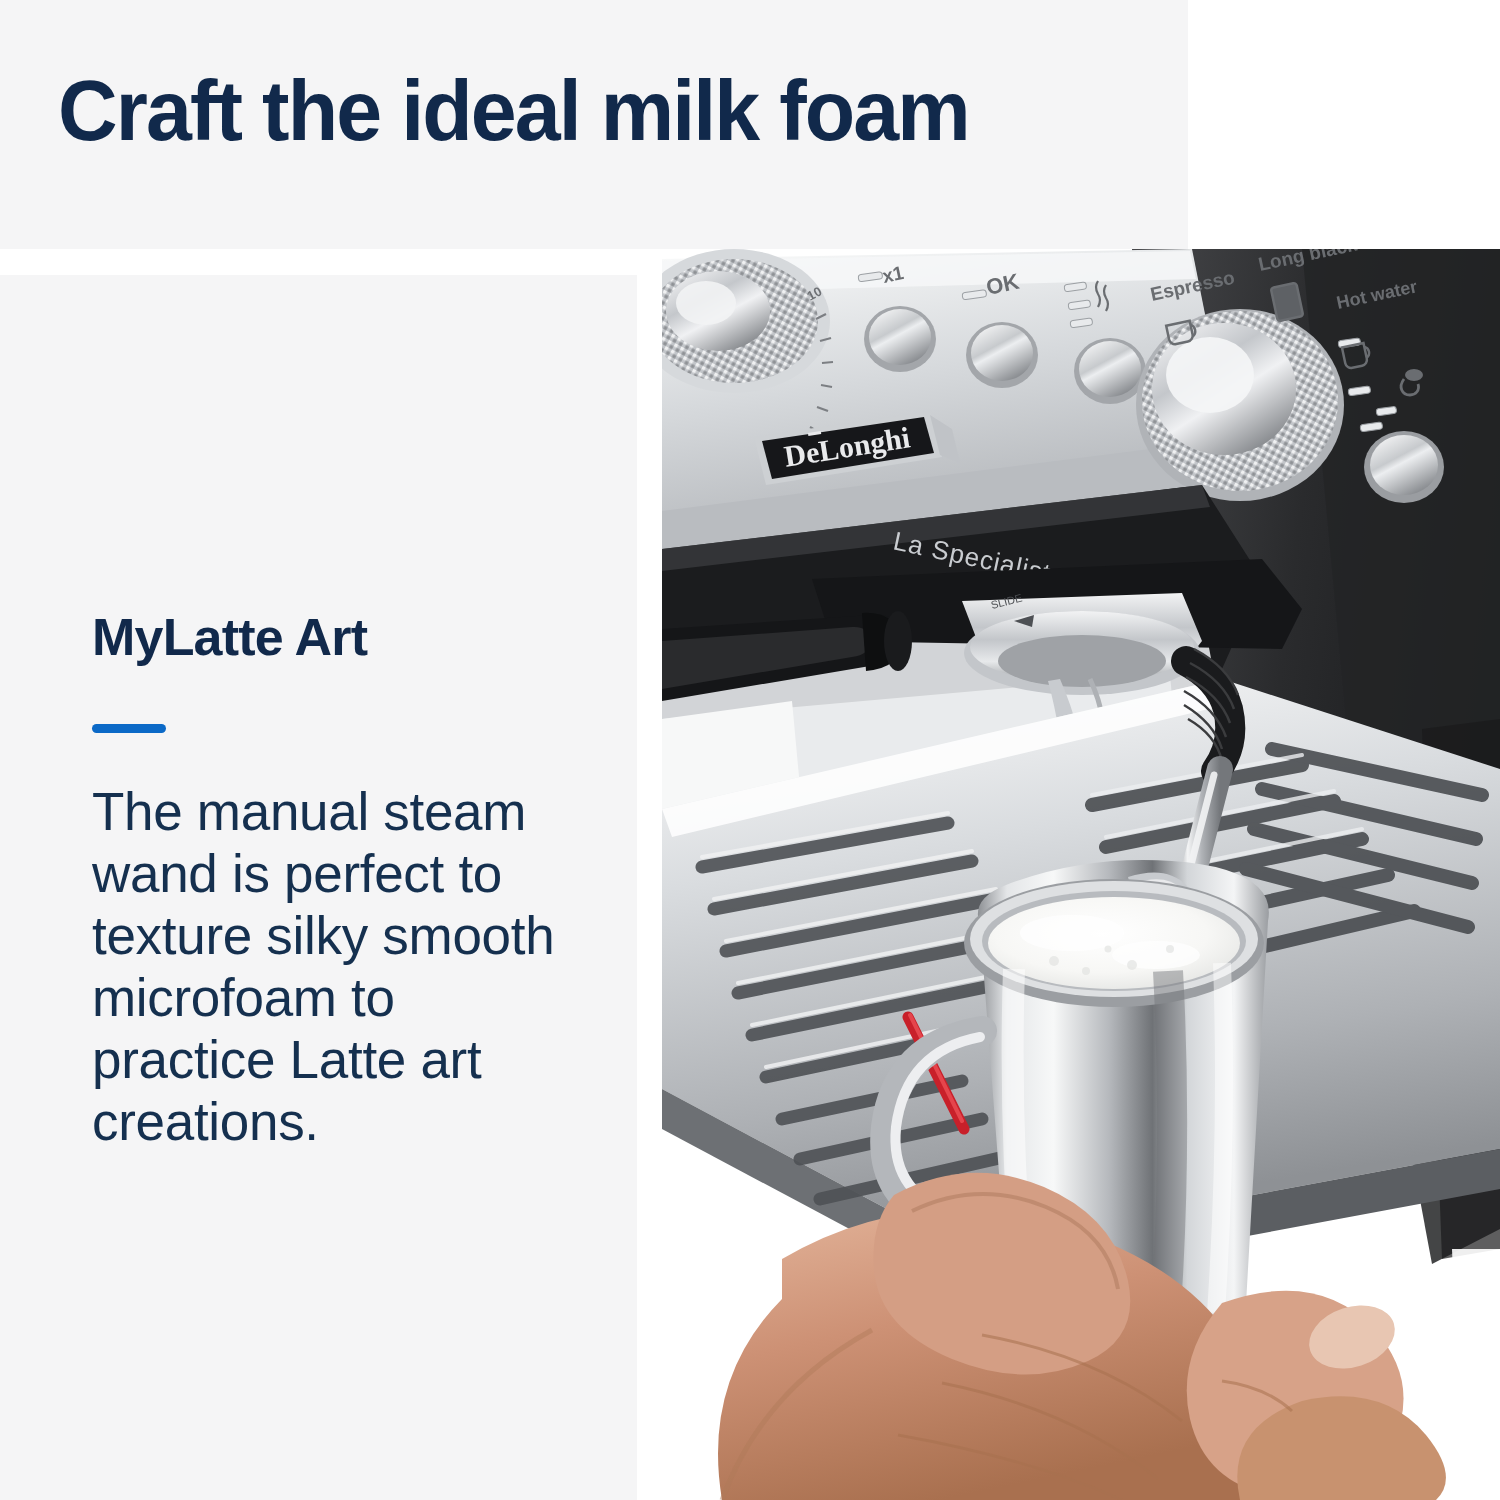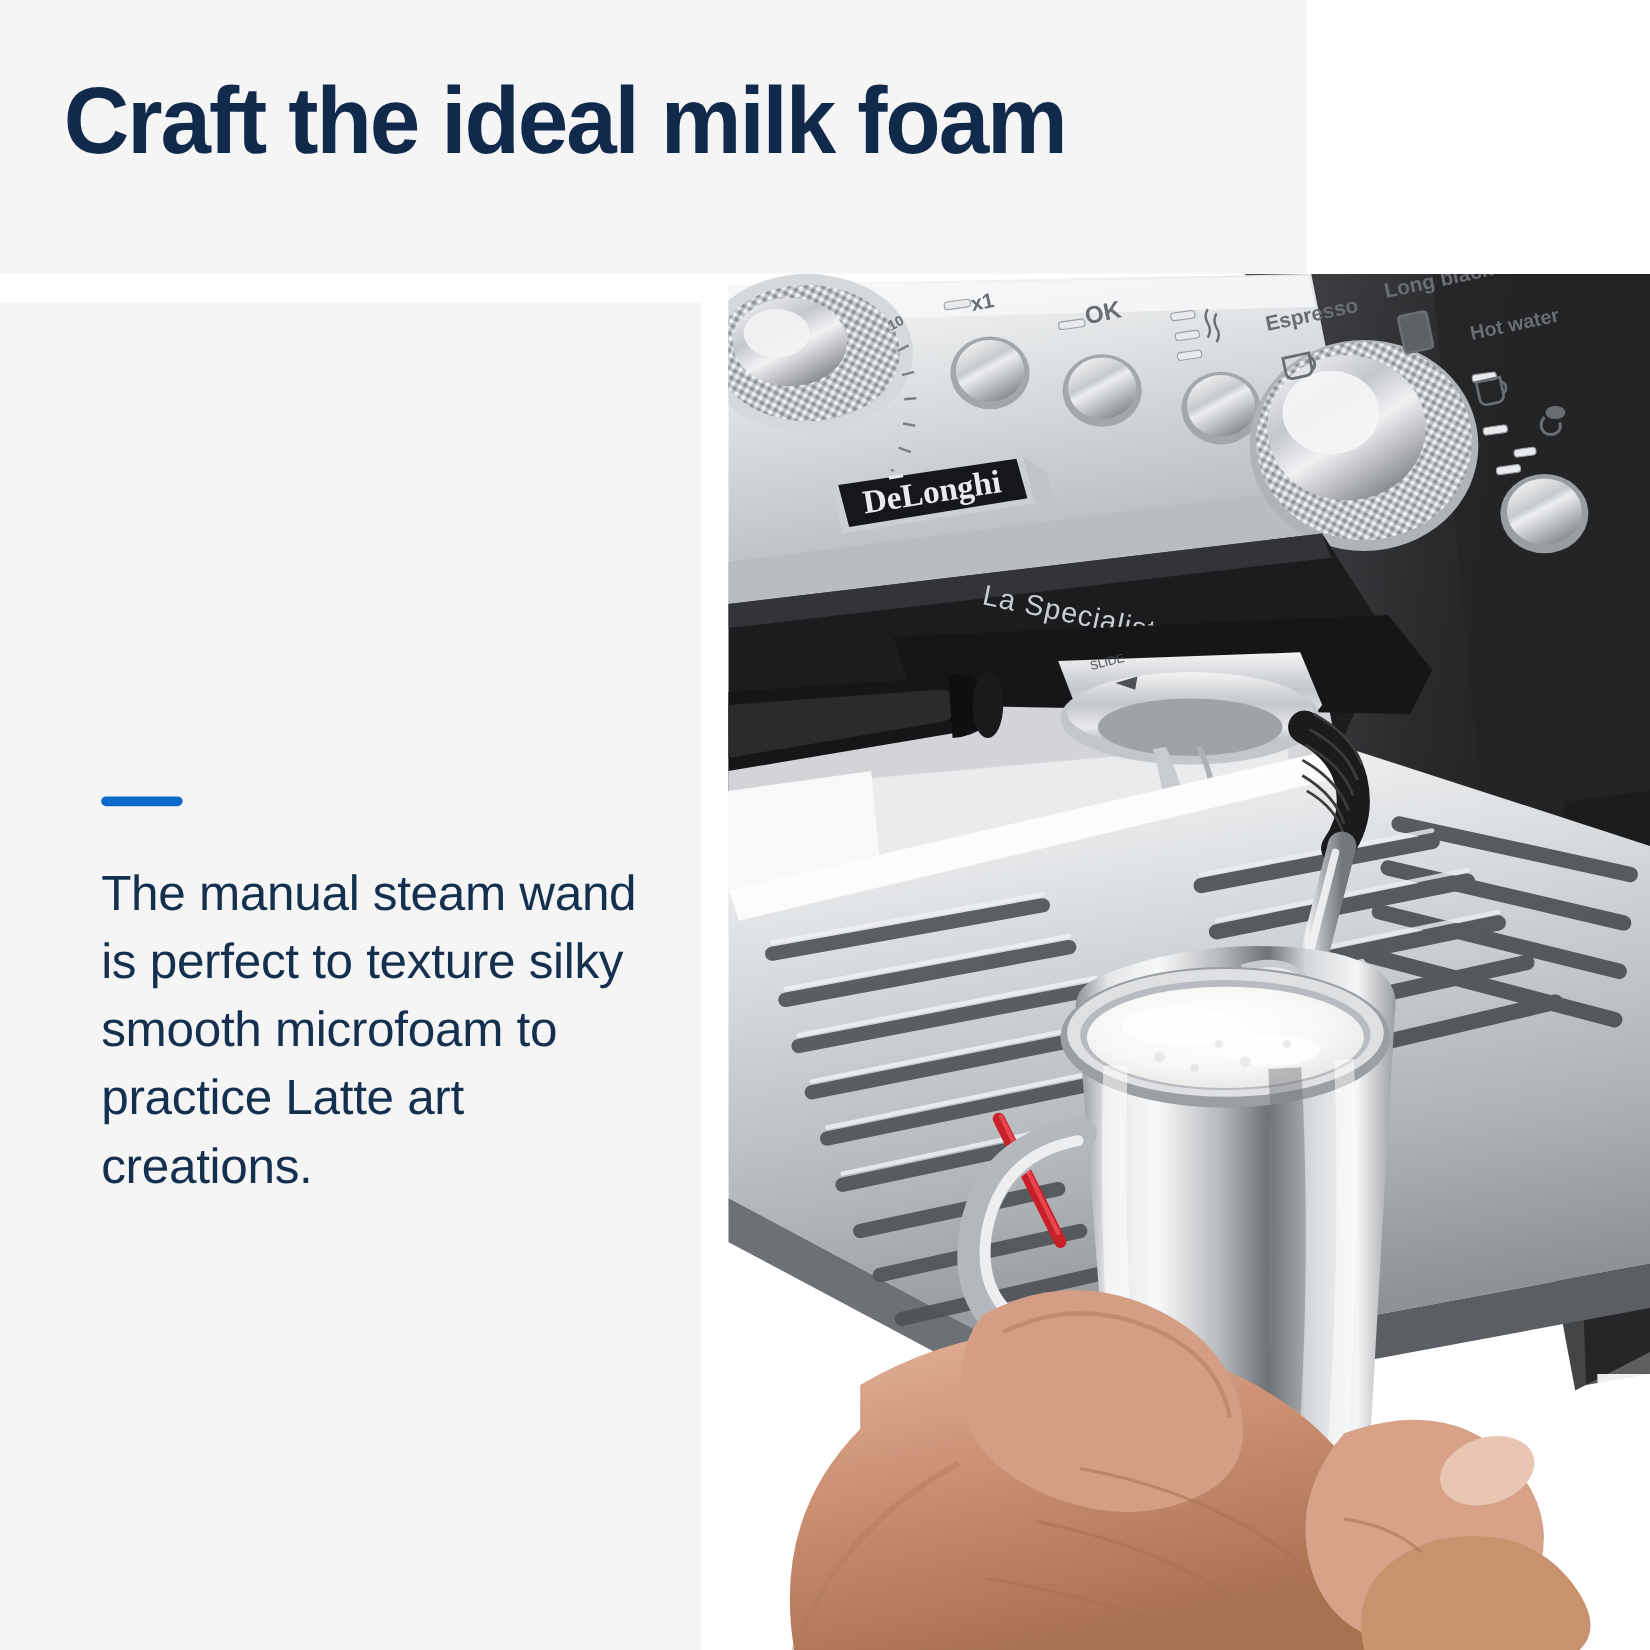--- a/index.html
+++ b/index.html
@@ -42,40 +42,41 @@
     font-size:52px; line-height:60px; font-weight:bold;
     color:#11294b; letter-spacing:-0.8px; white-space:nowrap;
   }
   #accent-rule{
     position:absolute; left:92px; top:449px;
     width:74px; height:9px; border-radius:5px;
     background:#0b69c7;
   }
   #body-copy{
     position:absolute; left:92px; top:506px; width:500px;
-    font-size:45px; line-height:62px;
+    font-size:53px; line-height:62px;
     color:#15304f; letter-spacing:-0.3px;
   }
 
   
   #photo{
     position:absolute; left:662px; top:249px; width:838px; height:1251px;
     overflow:hidden; background:#ffffff;
   }
   #photo svg{ display:block; }
 </style>
 </head>
 <body>
 
 <div id="header">
   <div id="headline">Craft the ideal milk foam</div>
 </div>
 <div id="gutter-h"></div>
 
 <div id="left-panel">
+  <div id="subhead">MyLatte Art</div>
   <div id="accent-rule"></div>
   <div id="body-copy">The manual steam wand is perfect to texture silky smooth microfoam to practice Latte art creations.</div>
 
 </div>
 
 <div id="photo">
 <svg width="838" height="1251" viewBox="0 0 838 1251" xmlns="http://www.w3.org/2000/svg">
   <defs>
     <linearGradient id="steelV" x1="0" y1="0" x2="1" y2="0">
       <stop offset="0" stop-color="#9a9da1"></stop>

